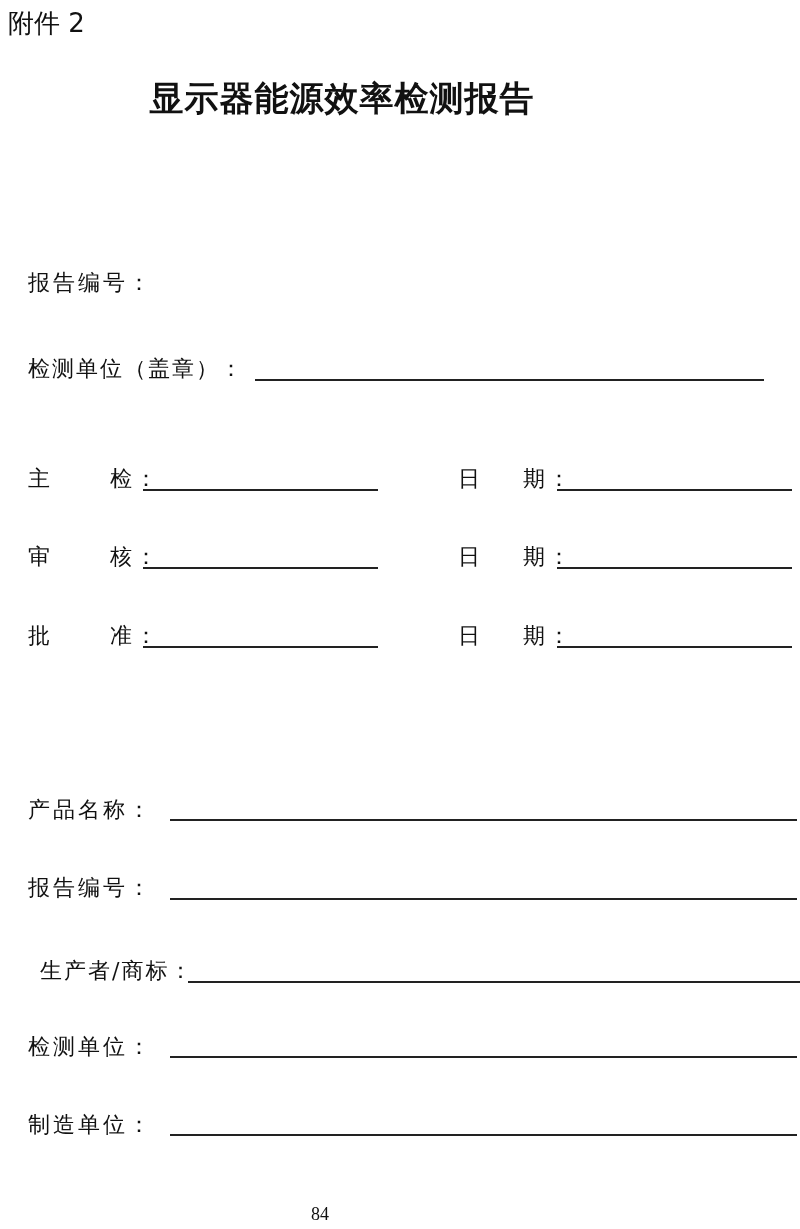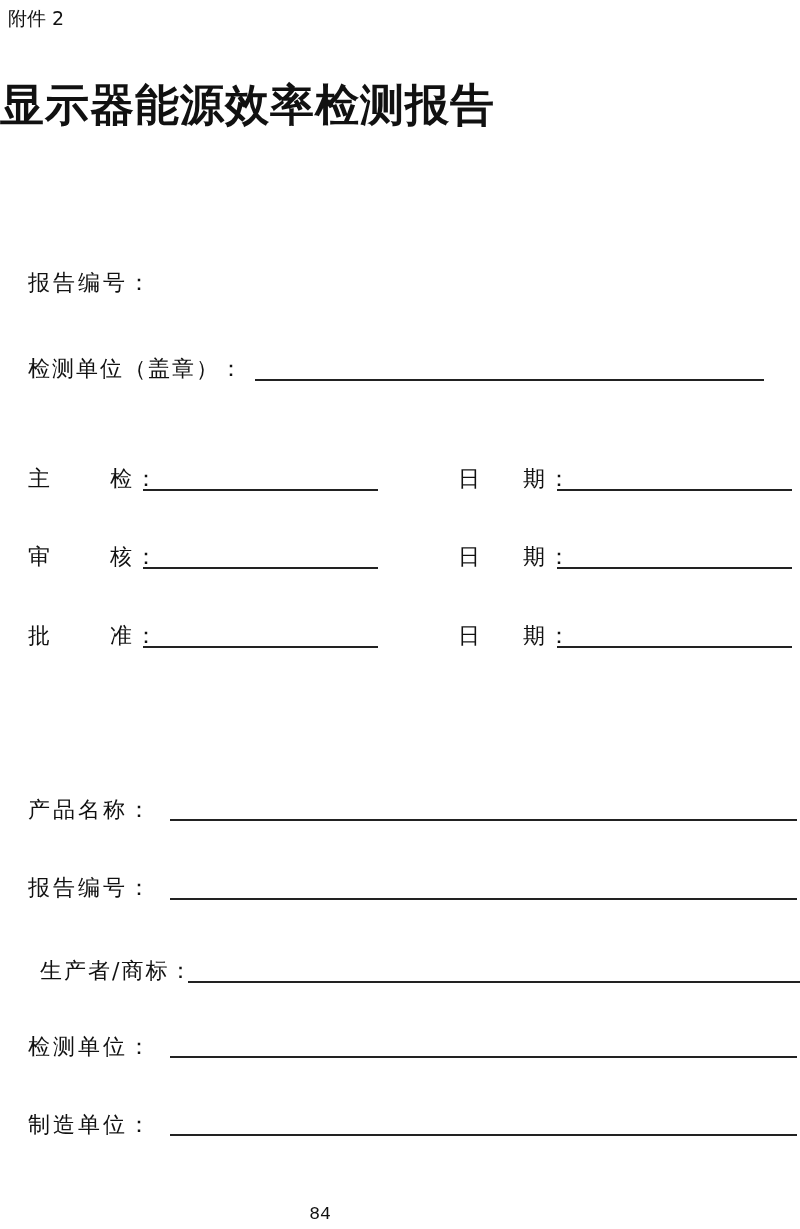--- a/index.html
+++ b/index.html
@@ -1,23 +1,23 @@
 <!DOCTYPE html>
 <html><head>
 <meta charset="utf-8">
 <style>
   html, body { margin: 0; padding: 0; background: #ffffff; }
   body { width: 800px; height: 1229px; position: relative; overflow: hidden;
          font-family: "DejaVu Serif", "Liberation Serif", serif; color: #111; }
   .abs { position: absolute; white-space: nowrap; }
-  .attach { left: 8px; top: 6px; font-size: 19px; font-family: "DejaVu Sans", "Liberation Sans", sans-serif; }
-  .title { left: 0; width: 684px; top: 76px; font-size: 44px; font-weight: bold; letter-spacing: 1px; }
+  .attach { left: 8px; top: 6px; font-size: 26px; font-family: "DejaVu Sans", "Liberation Sans", sans-serif; }
+  .title { left: 0; width: 684px; top: 76px; text-align: center; font-size: 34px; font-weight: bold; letter-spacing: 1px; }
   .lbl { font-size: 22px; letter-spacing: 3px; margin-left: 20px; }
   .line { position: absolute; height: 2px; background: #222; }
-  .pagenum { left: 0; width: 640px; top: 1204px; text-align: center; font-size: 18px; font-family: Liberation Mono, monospace; }
+  .pagenum { left: 0; width: 640px; top: 1204px; text-align: center; font-size: 18px; font-family: Liberation Serif, serif; }
 </style>
 </head>
 <body>
 
 <div class="abs attach">附件 2</div>
 <div class="abs title">显示器能源效率检测报告</div>
 
 <div class="abs lbl" style="left:8px; top:268px;">报告编号：</div>
 
 <div class="abs lbl" style="left:8px; top:354px; letter-spacing:2px;text-align:right;">检测单位（盖章）：</div>

